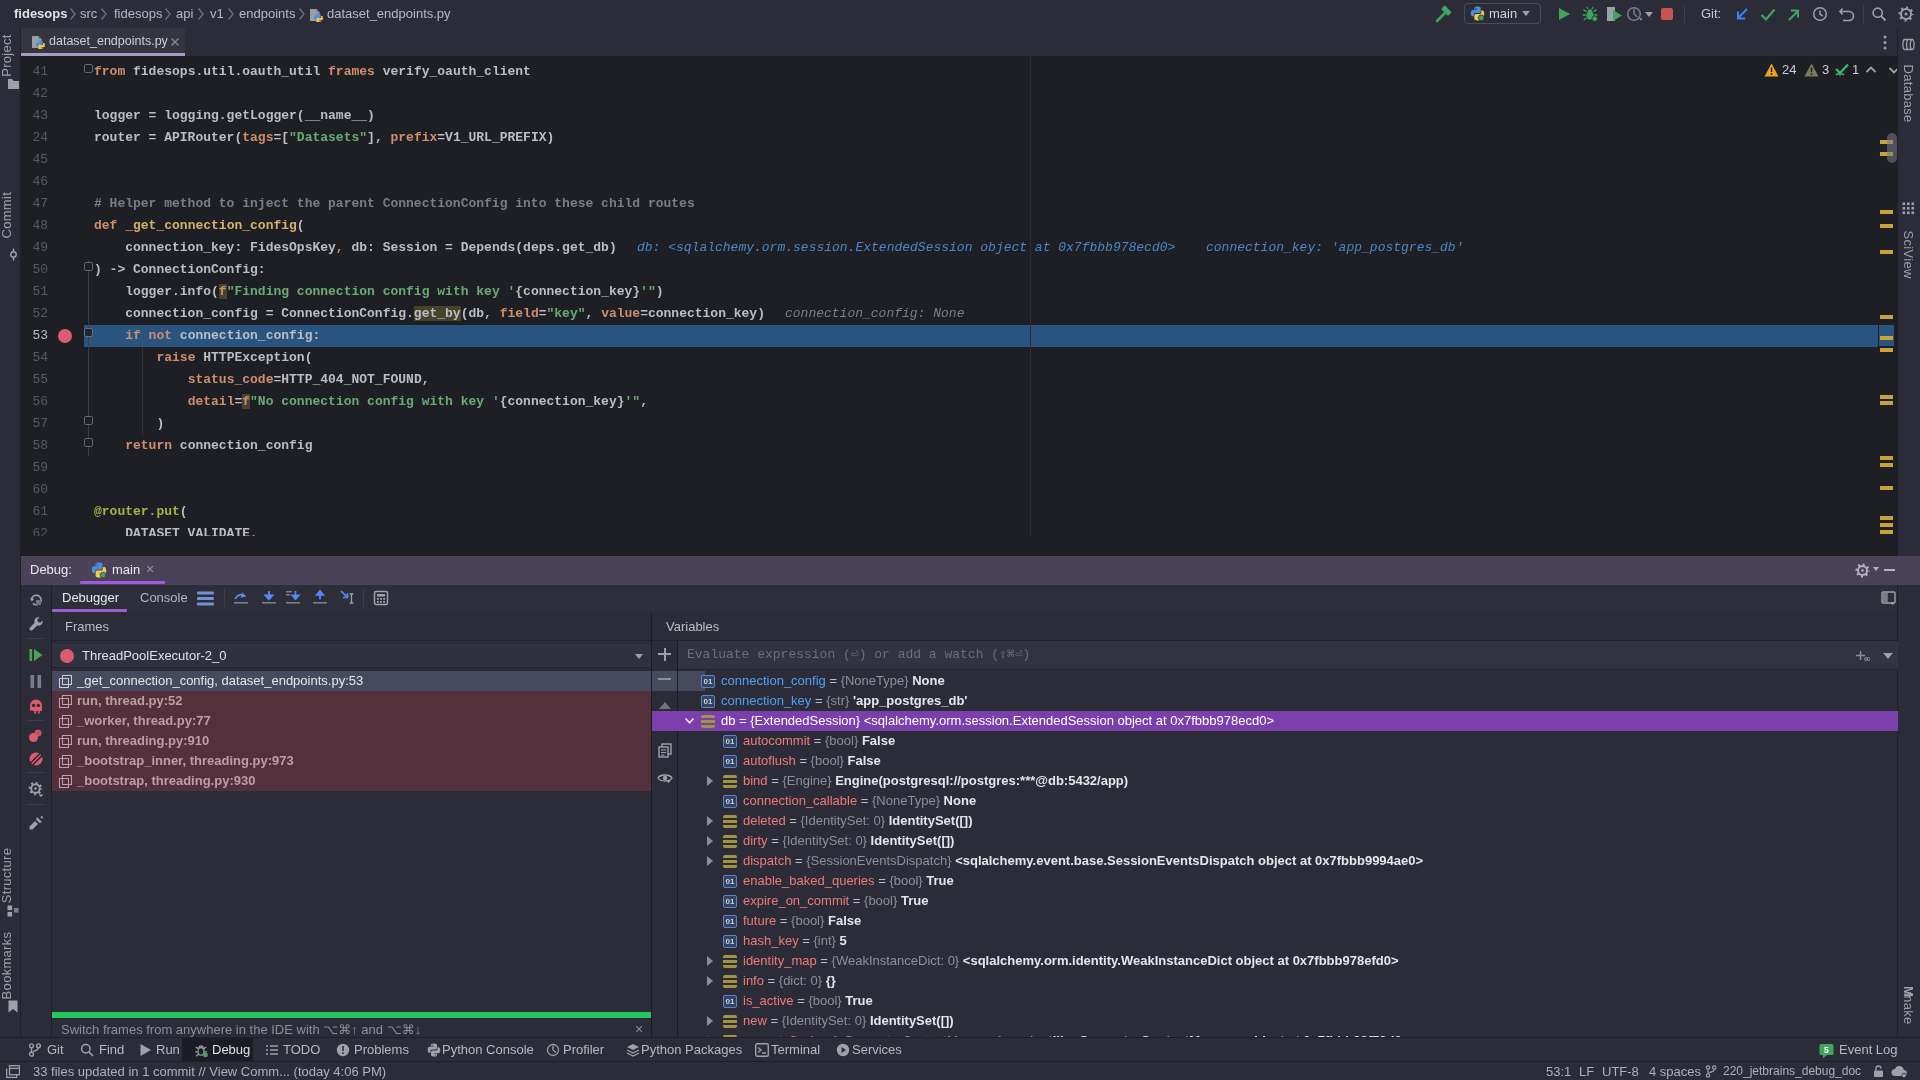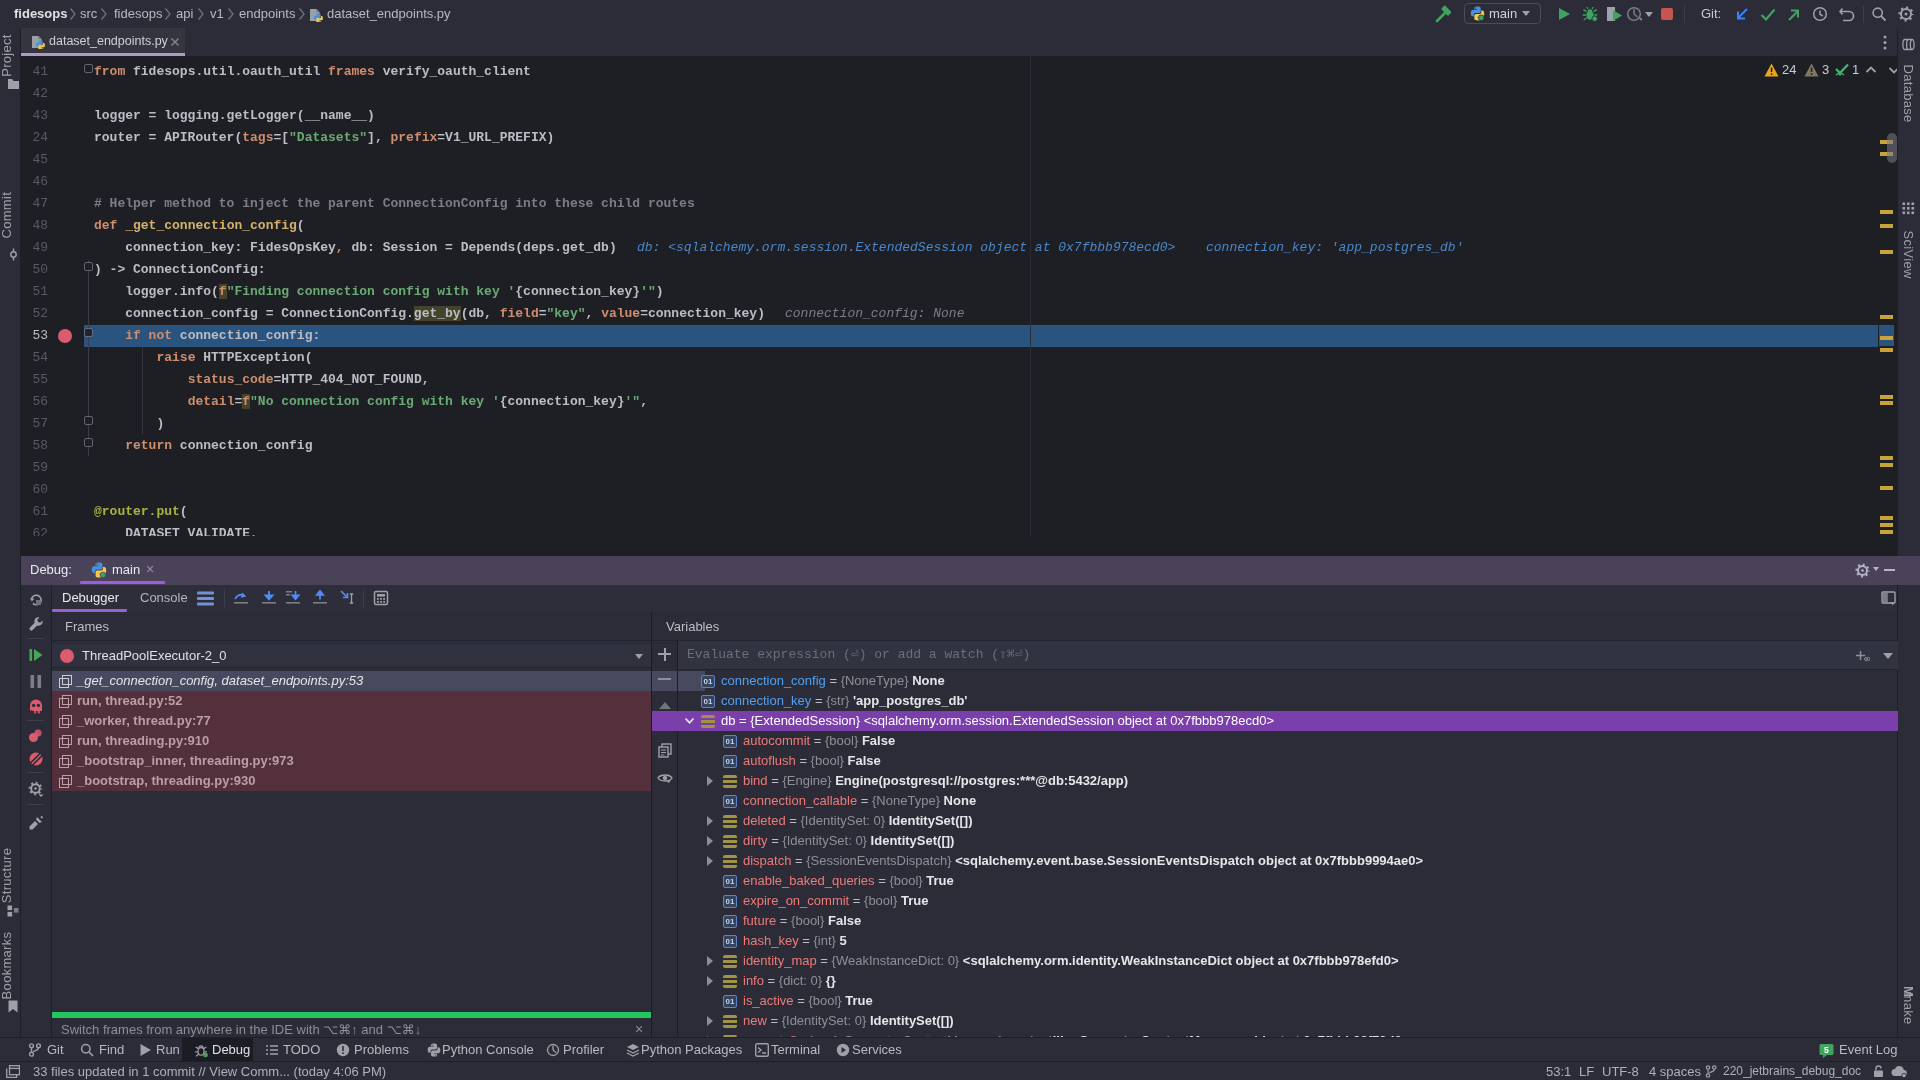--- a/index.html
+++ b/index.html
@@ -437,21 +437,21 @@
       </svg>
   </div>
   <div id="dbgbody" class="abs">
     <div id="frames">
       <div class="hdrrow"><span style="margin-left:13px;">Frames</span></div>
       <div class="abs" style="left:0;top:32px;width:599px;height:24px;background:#30313e;border-bottom:1px solid #232430;">
         <span class="abs" style="left:8px;top:5px;width:14px;height:14px;border-radius:50%;background:#db5c6e;"></span>
         <span class="abs" style="left:30px;top:0;line-height:24px;color:#dfe1e5;">ThreadPoolExecutor-2_0</span>
         <span class="abs" style="left:583px;top:10px;width:0;height:0;border-left:4.5px solid transparent;border-right:4.5px solid transparent;border-top:5px solid #9da1a8;"></span>
       </div>
-      <div class="row20 selblue" style="left:0;top:59px;width:653px;font-style:italic;"><span class="ficon s"></span><span class="ftxt">_get_connection_config, dataset_endpoints.py:53</span></div>
+      <div class="row20 selblue" style="left:0;top:59px;width:653px;"><span class="ficon s"></span><span class="ftxt">_get_connection_config, dataset_endpoints.py:53</span></div>
       <div class="row20 maroon" style="left:0;top:79px;width:599px;"><span class="ficon m"></span><span class="ftxt">run, thread.py:52</span></div>
       <div class="row20 maroon" style="left:0;top:99px;width:599px;"><span class="ficon m"></span><span class="ftxt">_worker, thread.py:77</span></div>
       <div class="row20 maroon" style="left:0;top:119px;width:599px;"><span class="ficon m"></span><span class="ftxt">run, threading.py:910</span></div>
       <div class="row20 maroon" style="left:0;top:139px;width:599px;"><span class="ficon m"></span><span class="ftxt">_bootstrap_inner, threading.py:973</span></div>
       <div class="row20 maroon" style="left:0;top:159px;width:599px;"><span class="ficon m"></span><span class="ftxt">_bootstrap, threading.py:930</span></div>
       <div class="abs" style="left:0;top:400px;width:599px;height:25px;border-top:6px solid #22c55e;">
         <span class="abs" style="left:9px;top:0;line-height:24px;color:#8c8f97;">Switch frames from anywhere in the IDE with ⌥⌘↑ and ⌥⌘↓</span>
         <span class="abs" style="left:583px;top:0;line-height:23px;color:#8c8f97;font-size:14px;">×</span>
       </div>
     </div>

